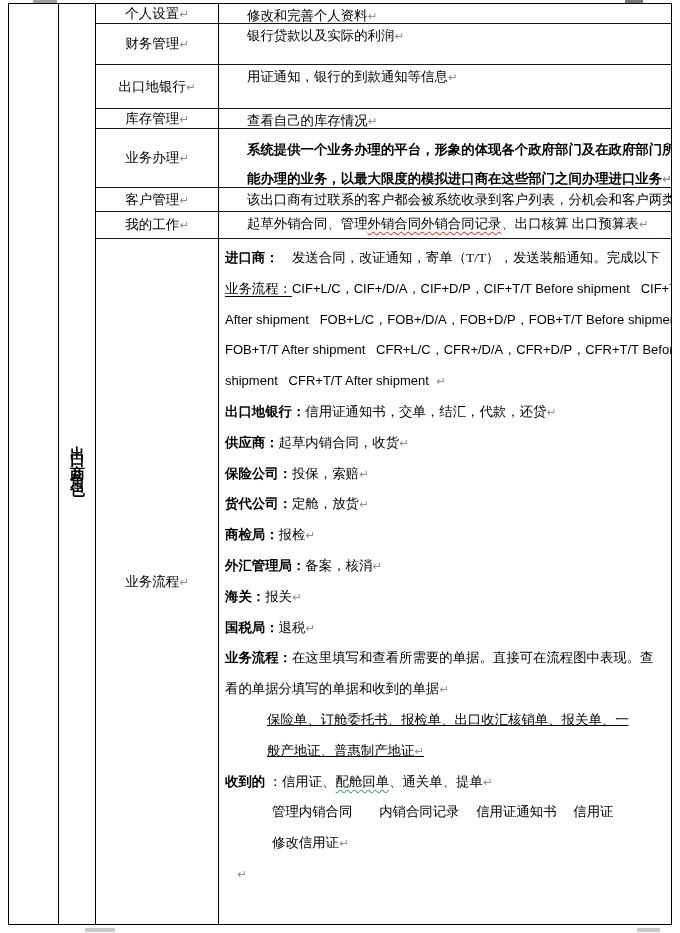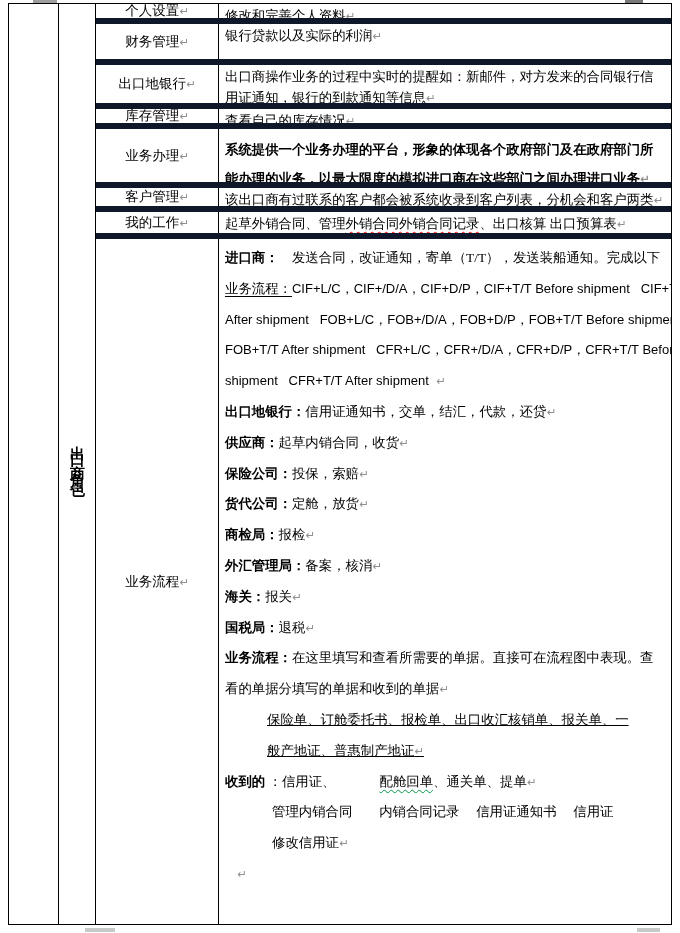--- a/index.html
+++ b/index.html
@@ -12,41 +12,41 @@
     position:absolute;left:8px;top:3px;width:664px;height:922px;
     border:1px solid #000;box-sizing:border-box;display:flex;background:#fff;
   }
   .c1{width:50px;border-right:1px solid #000;box-sizing:border-box;}
   .c2{width:37px;border-right:1px solid #000;box-sizing:border-box;
       display:flex;flex-direction:column;align-items:center;justify-content:center;}
   .vlabel{writing-mode:vertical-rl;text-orientation:upright;font-weight:bold;
           font-size:15px;letter-spacing:9px;line-height:1;}
   .vmark{color:#8f8f8f;font-size:11px;margin-top:2px;font-family:"DejaVu Sans",sans-serif;}
   .cmain{flex:1;display:flex;flex-direction:column;min-width:0;}
-  .row{display:flex;border-bottom:6px solid #0f172a;box-sizing:border-box;min-height:0;}
+  .row{display:flex;border-bottom:1px solid #0f172a;box-sizing:border-box;min-height:0;}
   .row.last{border-bottom:none;flex:1;}
   .h1{height:20px}.h2{height:41px}.h3{height:44px}.h4{height:20px}
   .h5{height:59px}.h6{height:24px}.h7{height:27px}
   .mcell{width:123px;border-right:1px solid #000;box-sizing:border-box;
          display:flex;align-items:center;justify-content:center;
          font-size:13.5px;white-space:pre;}
-  .dcell{flex:1;padding:2px 4px 0 6px;overflow:hidden;min-width:0;}
+  .dcell{flex:1;padding:2px 4px 0 6px;overflow:hidden;min-width:0;margin-left:22px;}
   .dcell.wide{padding-top:6px;font-weight:bold;}
   .dline{line-height:20.7px;white-space:pre;font-size:13.4px;}
   .wide .dline{line-height:29px;}
   .fcell{flex:1;padding:4px 4px 0 6px;overflow:hidden;min-width:0;}
   .fline{line-height:30.8px;white-space:pre;font-size:13.4px;}
   .ind1{padding-left:42px;text-decoration:underline;}
   .ind2{padding-left:47px;}
   .ind3{padding-left:12px;}
   .b{font-weight:bold;margin-top:12px;}
   .u{text-decoration:underline;text-underline-offset:3px;text-decoration-thickness:1px;}
   .lat{font-family:"Liberation Sans","DejaVu Sans",sans-serif;font-size:13px;}
   .sq-red{text-decoration:underline wavy #ff0000;text-decoration-thickness:1px;text-underline-offset:3px;}
-  .sq-green{text-decoration:underline wavy #009944;text-decoration-thickness:1px;text-underline-offset:3px;margin-left:44px;}
+  .sq-green{text-decoration:underline wavy #009944;text-decoration-thickness:1px;text-underline-offset:3px;}
   .mark{color:#8f8f8f;font-size:11.5px;font-family:"DejaVu Sans",sans-serif;}
   .frag{position:absolute;}
   .frag.tl{left:33px;top:0;width:24px;height:3px;background:#9e9e9e;}
   .frag.tr{left:625px;top:0;width:18px;height:3px;background:#7a7a7a;}
   .frag.bl{left:85px;top:928px;width:30px;height:4px;background:#c9c9c9;}
   .frag.br{left:637px;top:928px;width:23px;height:4px;background:#c9c9c9;}
 </style>
 </head>
 <body>
 
@@ -73,21 +73,20 @@
     <div class="row h2">
       <div class="mcell"><span>财务管理</span><span class="mark">↵</span></div>
       <div class="dcell">
         <div class="dline"><span>银行贷款以及实际的利润</span><span class="mark">↵</span></div>
       </div>
     </div>
 
     <div class="row h3">
       <div class="mcell"><span>出口地银行</span><span class="mark">↵</span></div>
       <div class="dcell">
-        <div class="dline"><span>出口商操作业务的过程中实时的提醒如：新邮件，对方发来的合同银行信</span></div>
         <div class="dline"><span>用证通知，银行的到款通知等信息</span><span class="mark">↵</span></div>
       </div>
     </div>
 
     <div class="row h4">
       <div class="mcell"><span>库存管理</span><span class="mark">↵</span></div>
       <div class="dcell">
         <div class="dline"><span>查看自己的库存情况</span><span class="mark">↵</span></div>
       </div>
     </div>

